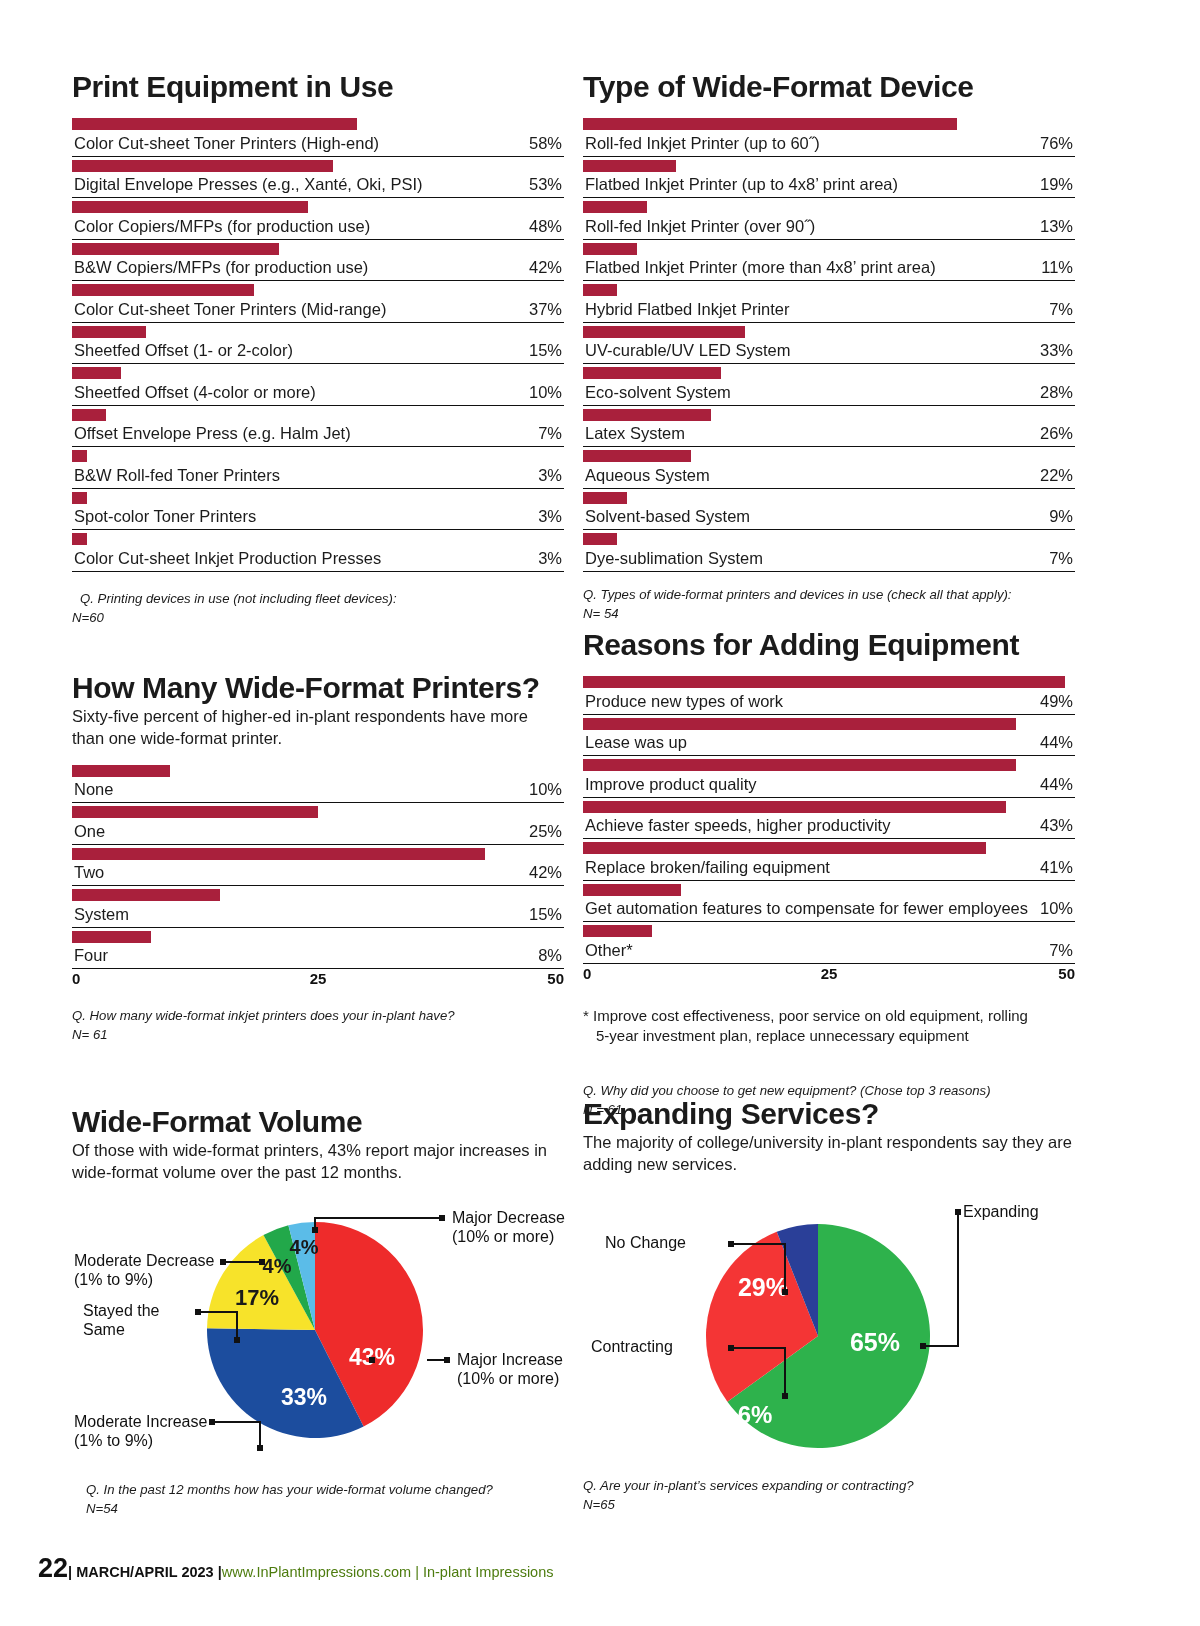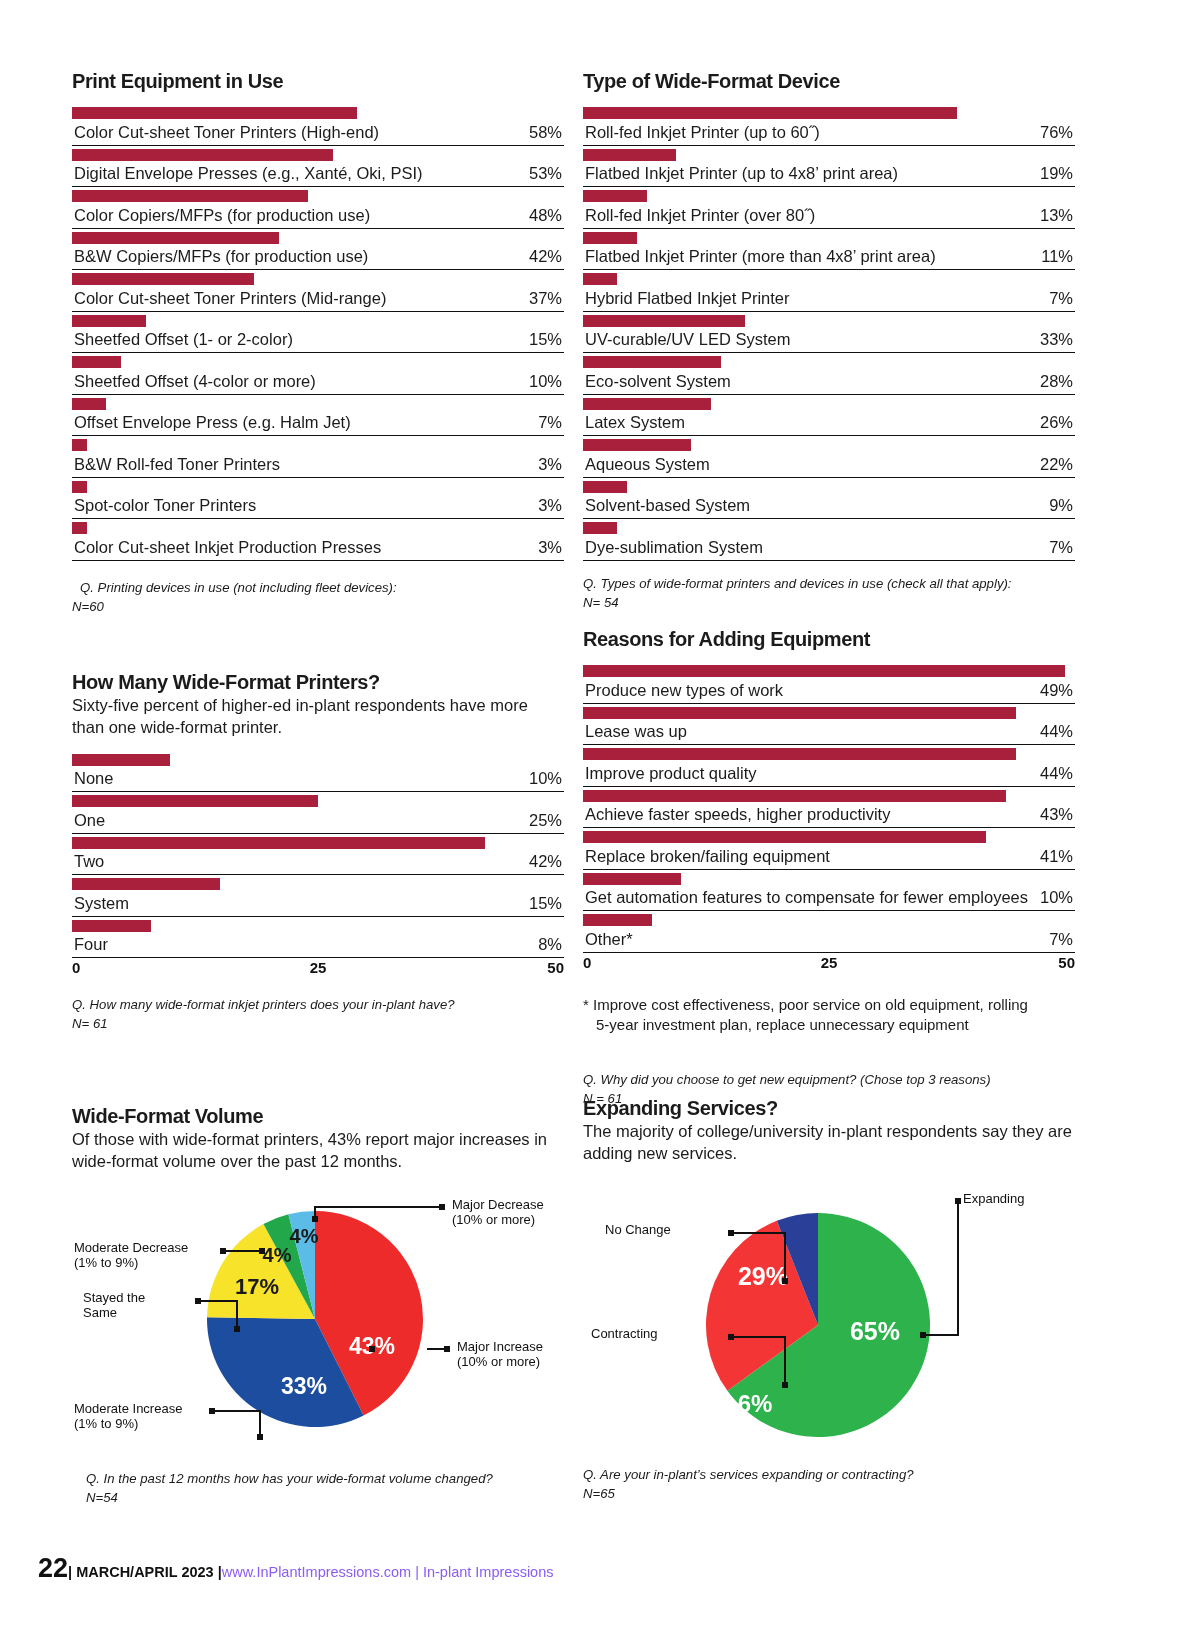--- a/index.html
+++ b/index.html
@@ -9,21 +9,21 @@
     font-family: "Liberation Sans", sans-serif;
     color: #1a1a1a;
     overflow: hidden;
   }
   .page { position: relative; width: 1200px; height: 1626px; }
 
   .col-left  { position: absolute; left: 72px;  top: 0; width: 492px; }
   .col-right { position: absolute; left: 583px; top: 0; width: 492px; }
 
   h2.sect-title {
-    font-size: 20px; font-weight: bold; letter-spacing: -0.4px;
+    font-size: 30px; font-weight: bold; letter-spacing: -0.4px;
     color: #1b1b1b; line-height: 1.1;
   }
   p.sect-sub {
     font-size: 16.5px; line-height: 1.32; color: #1b1b1b; margin-top: 2px;
   }
 
   
   .barchart { width: 100%; }
   .bar-row {
     position: relative; height: 41.5px;
@@ -58,32 +58,32 @@
   .footnote-star {
     font-size: 15px; color: #1b1b1b; line-height: 1.35;
   }
   .footnote-star .cont { display: block; padding-left: 13px; }
 
   
   .pie-wrap { position: relative; width: 492px; height: 290px; }
   .pie-wrap svg { position: absolute; left: 0; top: 0; }
 
   .lead-lbl {
-    position: absolute; font-size: 13px; color: #111; line-height: 1.22;
+    position: absolute; font-size: 16px; color: #111; line-height: 1.22;
     white-space: nowrap;
   }
 
   
   .footer {
     position: absolute; left: 38px; bottom: 42px;
     display: flex; align-items: baseline; 
   }
   .footer .pgnum { font-size: 27px; font-weight: bold; color: #111; }
   .footer .f1 { font-size: 14.5px; font-weight: bold; color: #111; }
-  .footer .f2 { font-size: 14.5px; color: #8b5cf6; }
+  .footer .f2 { font-size: 14.5px; color: #4d7c0f; }
 </style>
 </head>
 <body>
 
 <div class="page">
 
   <div class="col-left">
 
     <div style="position:absolute; left:0; top:70px; width:492px;">
       <h2 class="sect-title">Print Equipment in Use</h2>
@@ -262,21 +262,21 @@
             <div class="bar-label">Roll-fed Inkjet Printer (up to 60˝)</div>
             <div class="bar-value">76%</div>
           </div>
           <div class="bar-row">
             <div class="bar-fill" style="width: 19%; background: rgb(169, 32, 60);"></div>
             <div class="bar-label">Flatbed Inkjet Printer (up to 4x8’ print area)</div>
             <div class="bar-value">19%</div>
           </div>
           <div class="bar-row">
             <div class="bar-fill" style="width: 13%; background: rgb(169, 32, 60);"></div>
-            <div class="bar-label">Roll-fed Inkjet Printer (over 80˝)</div>
+            <div class="bar-label">Roll-fed Inkjet Printer (over 90˝)</div>
             <div class="bar-value">13%</div>
           </div>
           <div class="bar-row">
             <div class="bar-fill" style="width: 11%; background: rgb(169, 32, 60);"></div>
             <div class="bar-label">Flatbed Inkjet Printer (more than 4x8’ print area)</div>
             <div class="bar-value">11%</div>
           </div>
           <div class="bar-row">
             <div class="bar-fill" style="width: 7%; background: rgb(169, 32, 60);"></div>
             <div class="bar-label">Hybrid Flatbed Inkjet Printer</div>

